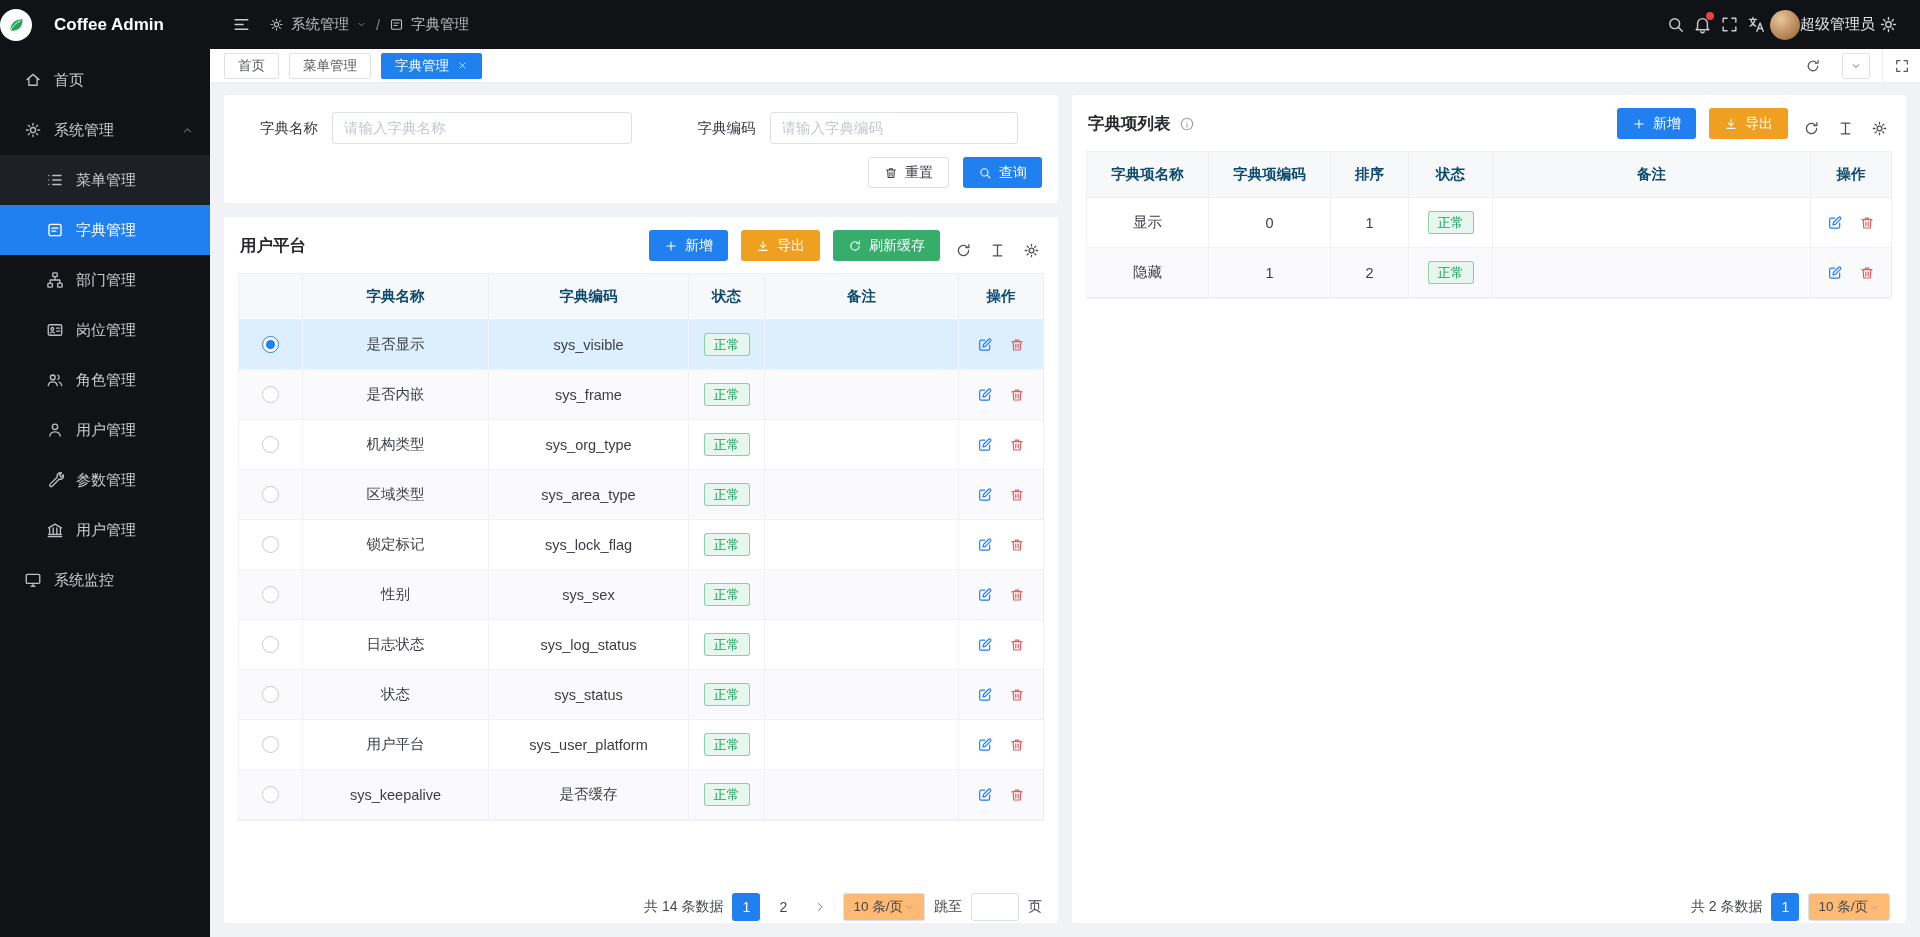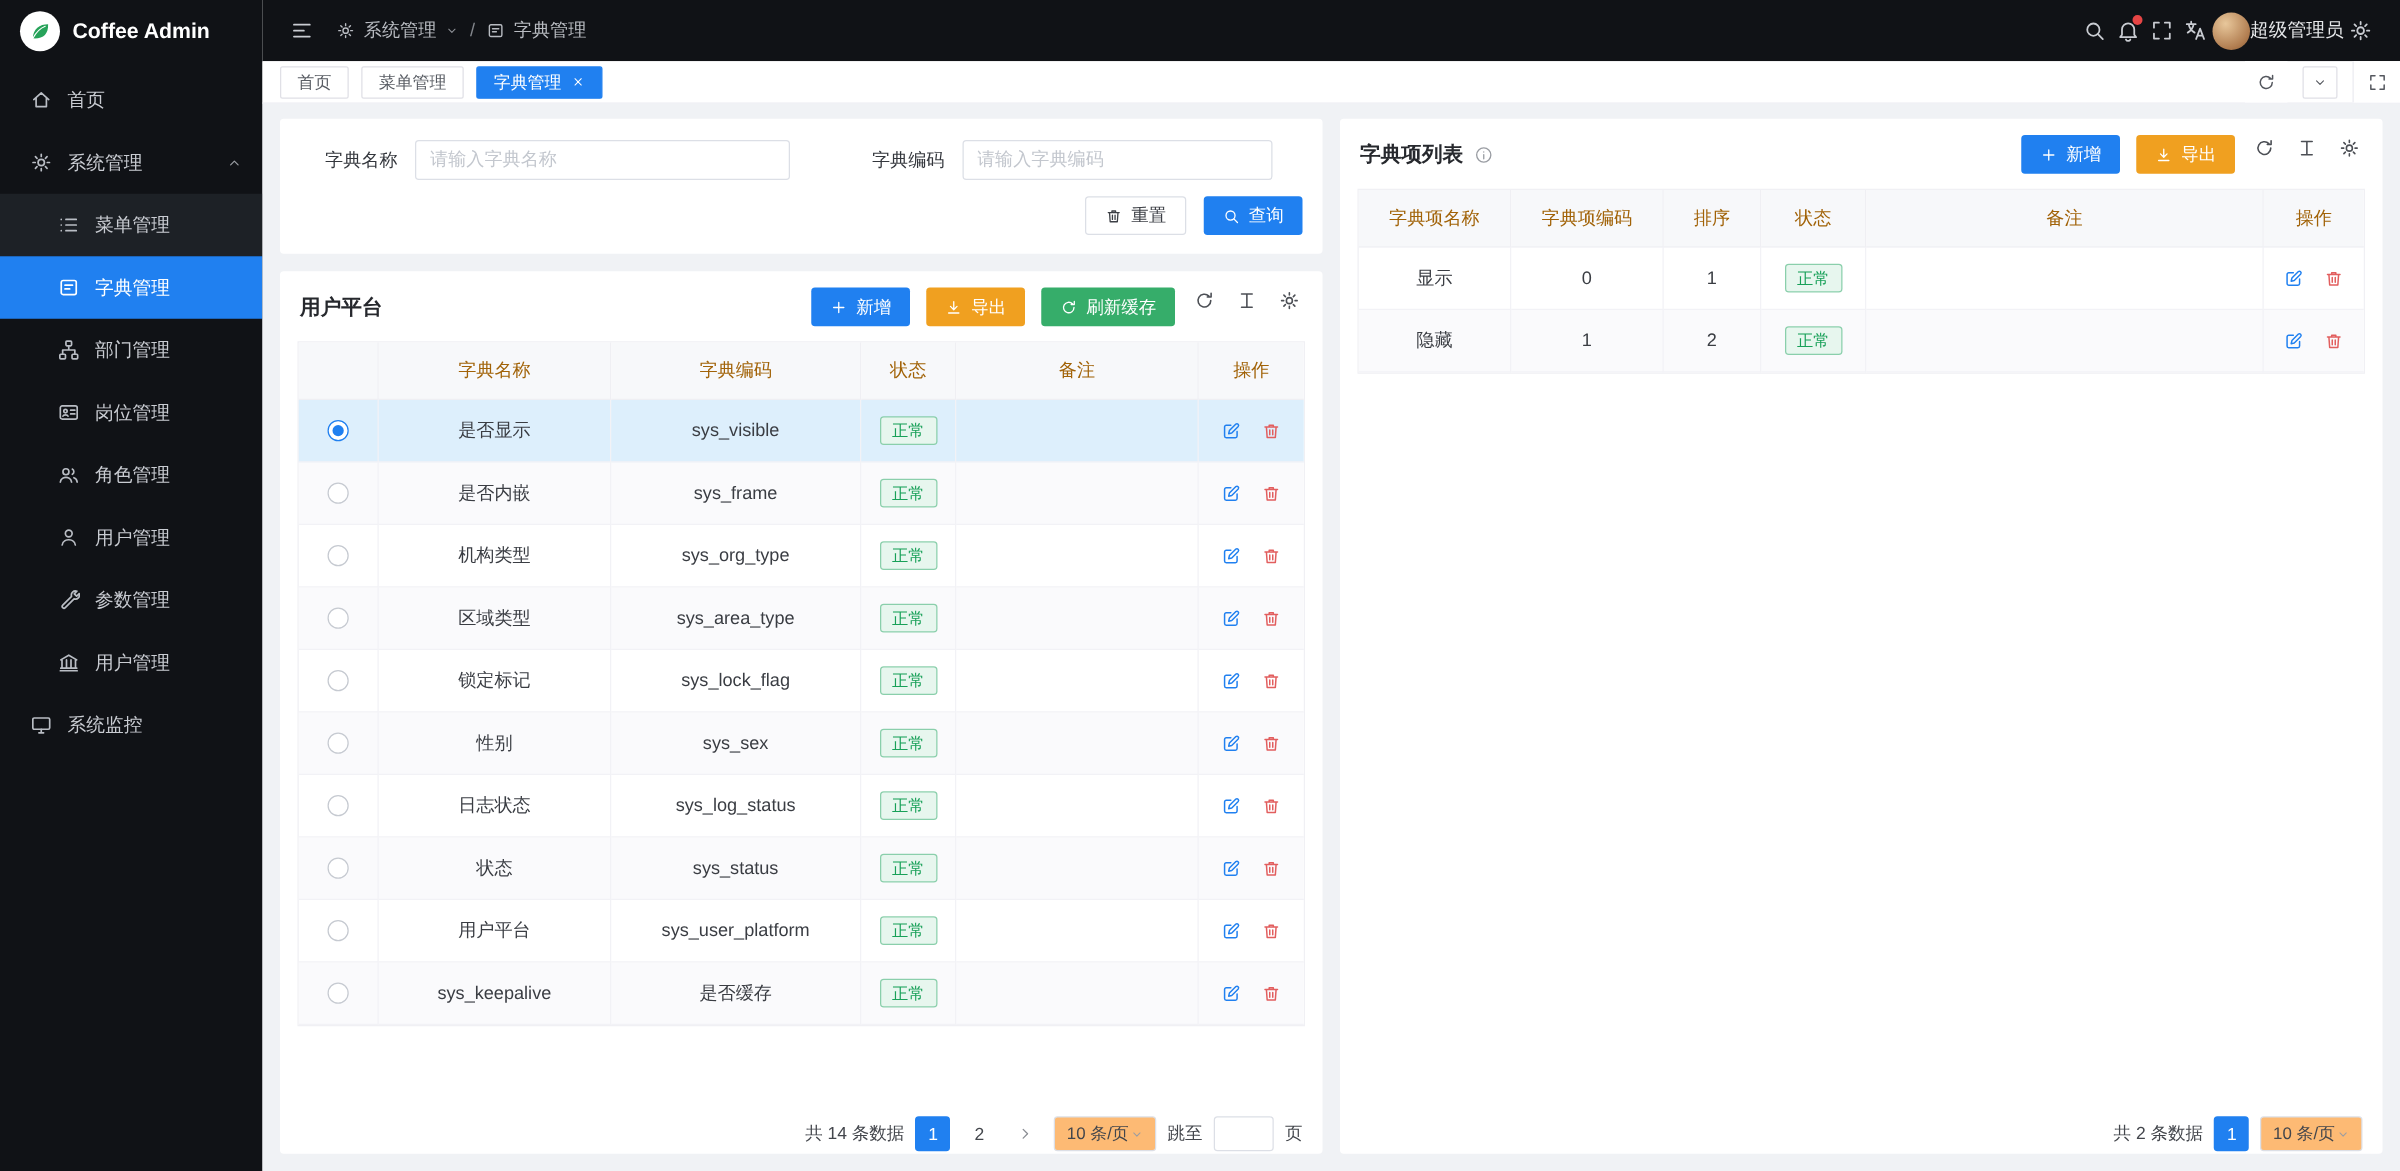--- a/index.html
+++ b/index.html
@@ -13,21 +13,21 @@
   --content-bg:#f0f2f5;
 }
 *{margin:0;padding:0;box-sizing:border-box}
 html,body{width:1920px;height:937px;overflow:hidden;font-family:"Liberation Sans","DejaVu Sans",sans-serif;font-size:15px;color:#333}
 button{font-family:inherit}
 svg.ic{fill:none;stroke:currentColor;stroke-width:1.8;stroke-linecap:round;stroke-linejoin:round;display:block}
 .app{display:flex;width:100%;height:100%}
 
 
 .sidebar{width:210px;min-width:210px;background:var(--dark);height:100%;display:flex;flex-direction:column;overflow:hidden}
-.logo{height:49px;display:flex;align-items:center;gap:10px;padding:0 16px;color:#fff;font-weight:bold;font-size:17px;flex:none}
+.logo{height:49px;display:flex;align-items:center;gap:22px;padding:0 0;color:#fff;font-weight:bold;font-size:17px;flex:none}
 .logo-circle{width:32px;height:32px;border-radius:50%;background:#fff;display:flex;align-items:center;justify-content:center;flex:none}
 .logo-circle svg{width:20px;height:20px}
 #sidebar-menu{flex:1;padding-top:6px}
 .menu-item{height:50px;display:flex;align-items:center;gap:12px;color:#c9ccd2;font-size:15px;cursor:pointer;padding:0 16px 0 24px}
 .menu-item .mi-ic{width:18px;height:18px;flex:none;color:#b9bdc4}
 .menu-item.sub{padding-left:46px}
 .menu-item.active{background:var(--primary);color:#fff}
 .menu-item.active .mi-ic{color:#fff}
 .menu-item.hovered{background:#1d2126}
 .menu-item .mi-chev{width:13px;height:13px;margin-left:auto;color:#9a9da3}
@@ -78,29 +78,29 @@
 .btn .ic{width:14px;height:14px}
 .btn-plain{background:#fff;border:1px solid #dcdfe6;color:#3c3f45}
 .btn-primary{background:var(--primary);color:#fff}
 .btn-warning{background:var(--warning);color:#fff}
 .btn-success{background:var(--success);color:#fff}
 
 .list-card{flex:1;display:flex;flex-direction:column;min-height:0;}
 .card-head{display:flex;align-items:center;padding:13px 16px 12px;flex:none}
 .card-title{font-size:16.5px;font-weight:bold;color:#26282d;display:flex;align-items:center;gap:8px}
 .card-title .ic{width:16px;height:16px;color:#9a9da3;stroke-width:1.6}
-.head-actions{margin-left:auto;display:flex;align-items:flex-start;gap:13px}
+.head-actions{margin-left:auto;display:flex;align-items:flex-end;gap:13px}
 .tool-ic{background:none;border:none;color:#4c4f55;padding:2px;cursor:pointer;display:flex}
 .tool-ic .ic{width:17px;height:17px}
 
 .tbl{margin:0 14px;border:1px solid #f0f0f4;flex:none}
 .thead,.trow{display:grid}
 .tbl-left .thead,.tbl-left .trow{grid-template-columns:64px 186px 200px 76px 1fr 84px}
 .tbl-right .thead,.tbl-right .trow{grid-template-columns:122px 122px 78px 84px 1fr 80px}
-.th{height:46px;display:flex;align-items:center;justify-content:center;background:#f7f8fa;font-weight:normal;font-size:14.5px;color:#a16207;border-right:1px solid #efeff3;border-bottom:1px solid #efeff3}
+.th{height:46px;display:flex;align-items:center;justify-content:center;background:#f7f8fa;font-weight:bold;font-size:14.5px;color:#0c4a6e;border-right:1px solid #efeff3;border-bottom:1px solid #efeff3}
 .th:last-child{border-right:none}
 .td{height:50px;display:flex;align-items:center;justify-content:center;font-size:14.5px;color:#3a3d43;border-right:1px solid #f2f2f6;border-bottom:1px solid #f2f2f6;overflow:hidden}
 .td:last-child{border-right:none}
 .trow.striped{background:#fafafc}
 .trow.selected{background:var(--selected-row)}
 .tag{display:inline-block;padding:2px 9px;font-size:13px;color:var(--success-text);background:#e7f6ee;border:1px solid rgba(24,160,88,.45);border-radius:3px;line-height:1.35}
 .radio{width:17px;height:17px;border-radius:50%;border:1.5px solid #c6cad1;display:inline-block;position:relative;background:#fff;cursor:pointer}
 .radio.checked{border-color:var(--primary)}
 .radio.checked::after{content:"";position:absolute;inset:3px;border-radius:50%;background:var(--primary)}
 .actions{gap:10px}

